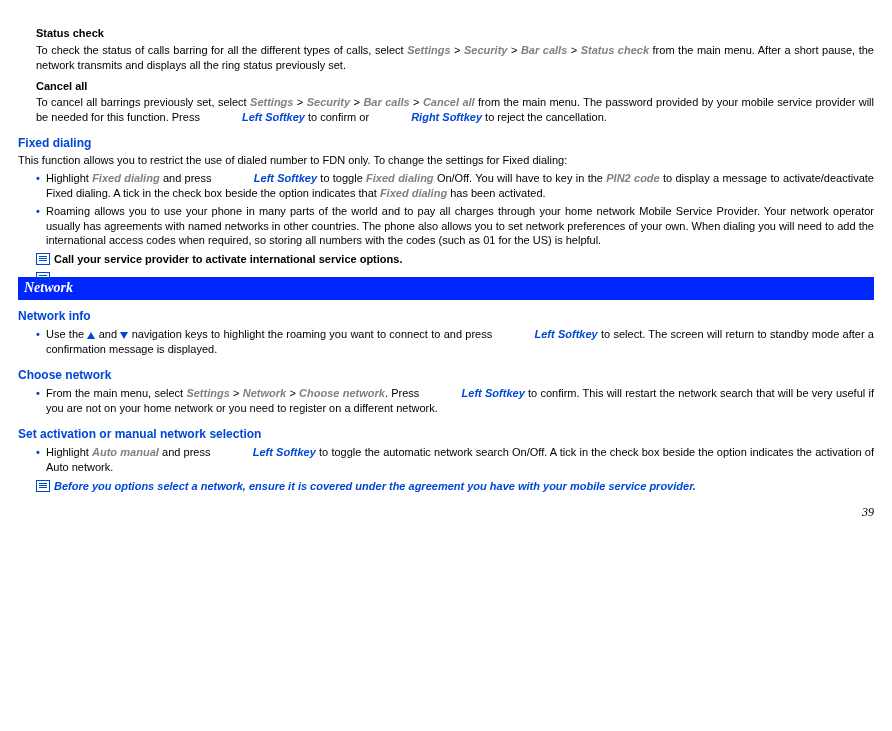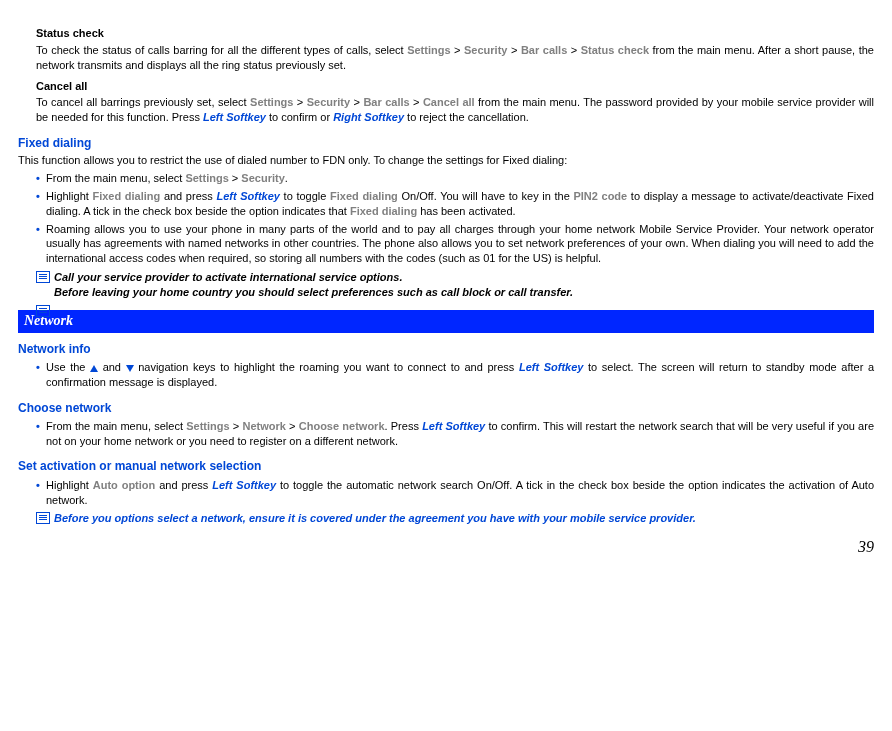--- a/index.html
+++ b/index.html
@@ -11,45 +11,45 @@
     width: 856px;
     line-height: 1.35;
   }
   .section-title-black {
     font-weight: bold;
     margin-top: 6px;
   }
   .body-text {
     text-align: justify;
   }
-  .gray-bold { color: #808080; font-weight: bold; }
-  .blue-bold-italic { color: #0047d6; font-weight: bold; font-style: italic; }
+  .gray-bold { color: #808080; font-weight: bold; font-style: italic; }
+  .blue-bold-italic { color: #0047d6; font-weight: bold; font-style: italic; margin-left: 39px; }
   .heading-blue { color: #0047d6; font-weight: bold; font-size: 12px; margin-top: 10px; margin-bottom: 2px; }
   .bullet-list { margin: 3px 0 3px 18px; padding: 0; }
   .bullet-list li { list-style: none; position: relative; padding-left: 10px; text-align: justify; margin: 3px 0; }
   .bullet-list li::before {
     content: "•"; color: #0047d6; position: absolute; left: 0; top: 0; font-weight: bold;
   }
   .note-block { margin: 4px 0 2px 18px; position: relative; padding-left: 18px; }
   .note-icon {
     position: absolute; left: 0; top: 1px; width: 12px; height: 10px; border: 1px solid #0047d6;
   }
   .note-icon::after {
     content: ""; position: absolute; left: 2px; right: 2px; top: 2px; height: 1px; background: #0047d6;
     box-shadow: 0 2px 0 #0047d6, 0 4px 0 #0047d6;
   }
-  .note-text-bold { font-weight: bold; font-style: italic; }
+  .note-text-bold { font-weight: bold; }
   .note-text-blue { color: #0047d6; font-weight: bold; font-style: italic; }
   .blue-bar {
     background: #0026ff; color: #fff; font-style: italic; font-family: 'Times New Roman', serif;
     font-weight: bold; font-size: 14px; padding: 2px 6px; margin: 10px 0 8px 0;
   }
   .tri-up { display: inline-block; width: 0; height: 0; border-left: 4px solid transparent; border-right: 4px solid transparent; border-bottom: 7px solid #0047d6; vertical-align: middle; }
   .tri-down { display: inline-block; width: 0; height: 0; border-left: 4px solid transparent; border-right: 4px solid transparent; border-top: 7px solid #0047d6; vertical-align: middle; }
-  .page-num { text-align: right; font-style: italic; font-family: 'Times New Roman', serif; font-size: 16px; margin-top: 10px; }
+  .page-num { text-align: right; font-style: italic; font-family: 'Times New Roman', serif; font-size: 12px; margin-top: 10px; }
   .indent { margin-left: 18px; }
   .para { margin: 2px 0 6px 0; }
 </style>
 </head>
 <body>
 
 <div class="indent">
   <div class="section-title-black">Status check</div>
   <div class="body-text para">
     <span>To check the status of calls barring for all the different types of calls, select </span><span class="gray-bold">Settings</span><span> &gt; </span><span class="gray-bold">Security</span><span> &gt; </span><span class="gray-bold">Bar calls</span><span> &gt; </span><span class="gray-bold">Status check</span><span> from the main menu. After a short pause, the network transmits and displays all the ring status previously set.</span>
@@ -58,32 +58,28 @@
   <div class="section-title-black">Cancel all</div>
   <div class="body-text para">
     <span>To cancel all barrings previously set, select </span><span class="gray-bold">Settings</span><span> &gt; </span><span class="gray-bold">Security</span><span> &gt; </span><span class="gray-bold">Bar calls</span><span> &gt; </span><span class="gray-bold">Cancel all</span><span> from the main menu. The password provided by your mobile service provider will be needed for this function. Press </span><span class="blue-bold-italic">Left Softkey</span><span> to confirm or </span><span class="blue-bold-italic">Right Softkey</span><span> to reject the cancellation.</span>
   </div>
 </div>
 
 <div class="heading-blue">Fixed dialing</div>
 <div class="body-text">This function allows you to restrict the use of dialed number to FDN only. To change the settings for Fixed dialing:</div>
 <ul class="bullet-list">
   <li>
-    <span>From the main menu, select </span><span class="gray-bold">Settings</span><span> &gt; </span><span class="gray-bold">Security</span><span>.</span>
-  </li>
-  <li>
     <span>Highlight </span><span class="gray-bold">Fixed dialing</span><span> and press </span><span class="blue-bold-italic">Left Softkey</span><span> to toggle </span><span class="gray-bold">Fixed dialing</span><span> On/Off. You will have to key in the </span><span class="gray-bold">PIN2 code</span><span> to display a message to activate/deactivate Fixed dialing. A tick in the check box beside the option indicates that </span><span class="gray-bold">Fixed dialing</span><span> has been activated.</span>
   </li>
   <li>Roaming allows you to use your phone in many parts of the world and to pay all charges through your home network Mobile Service Provider. Your network operator usually has agreements with named networks in other countries. The phone also allows you to set network preferences of your own. When dialing you will need to add the international access codes when required, so storing all numbers with the codes (such as 01 for the US) is helpful.</li>
 </ul>
 
 <div class="note-block">
   <span class="note-icon"></span>
   <div class="note-text-bold">Call your service provider to activate international service options.</div>
-  <div class="note-text-bold">Before leaving your home country you should select preferences such as call block or call transfer.</div>
 </div>
 <div class="note-block">
   <span class="note-icon"></span>
 </div>
 
 <div class="blue-bar">Network</div>
 
 <div class="heading-blue" style="margin-top:4px;">Network info</div>
 <ul class="bullet-list">
   <li>
@@ -94,21 +90,21 @@
 <div class="heading-blue">Choose network</div>
 <ul class="bullet-list">
   <li>
     <span>From the main menu, select </span><span class="gray-bold">Settings</span><span> &gt; </span><span class="gray-bold">Network</span><span> &gt; </span><span class="gray-bold">Choose network</span><span>. Press </span><span class="blue-bold-italic">Left Softkey</span><span> to confirm. This will restart the network search that will be very useful if you are not on your home network or you need to register on a different network.</span>
   </li>
 </ul>
 
 <div class="heading-blue">Set activation or manual network selection</div>
 <ul class="bullet-list">
   <li>
-    <span>Highlight </span><span class="gray-bold">Auto option</span><span> and press </span><span class="blue-bold-italic">Left Softkey</span><span> to toggle the automatic network search On/Off. A tick in the check box beside the option indicates the activation of Auto network.</span>
+    <span>Highlight </span><span class="gray-bold">Auto manual</span><span> and press </span><span class="blue-bold-italic">Left Softkey</span><span> to toggle the automatic network search On/Off. A tick in the check box beside the option indicates the activation of Auto network.</span>
   </li>
 </ul>
 <div class="note-block">
   <span class="note-icon"></span>
   <div class="note-text-blue">Before you options select a network, ensure it is covered under the agreement you have with your mobile service provider.</div>
 </div>
 
 <div class="page-num">39</div>
 
 </body></html>

